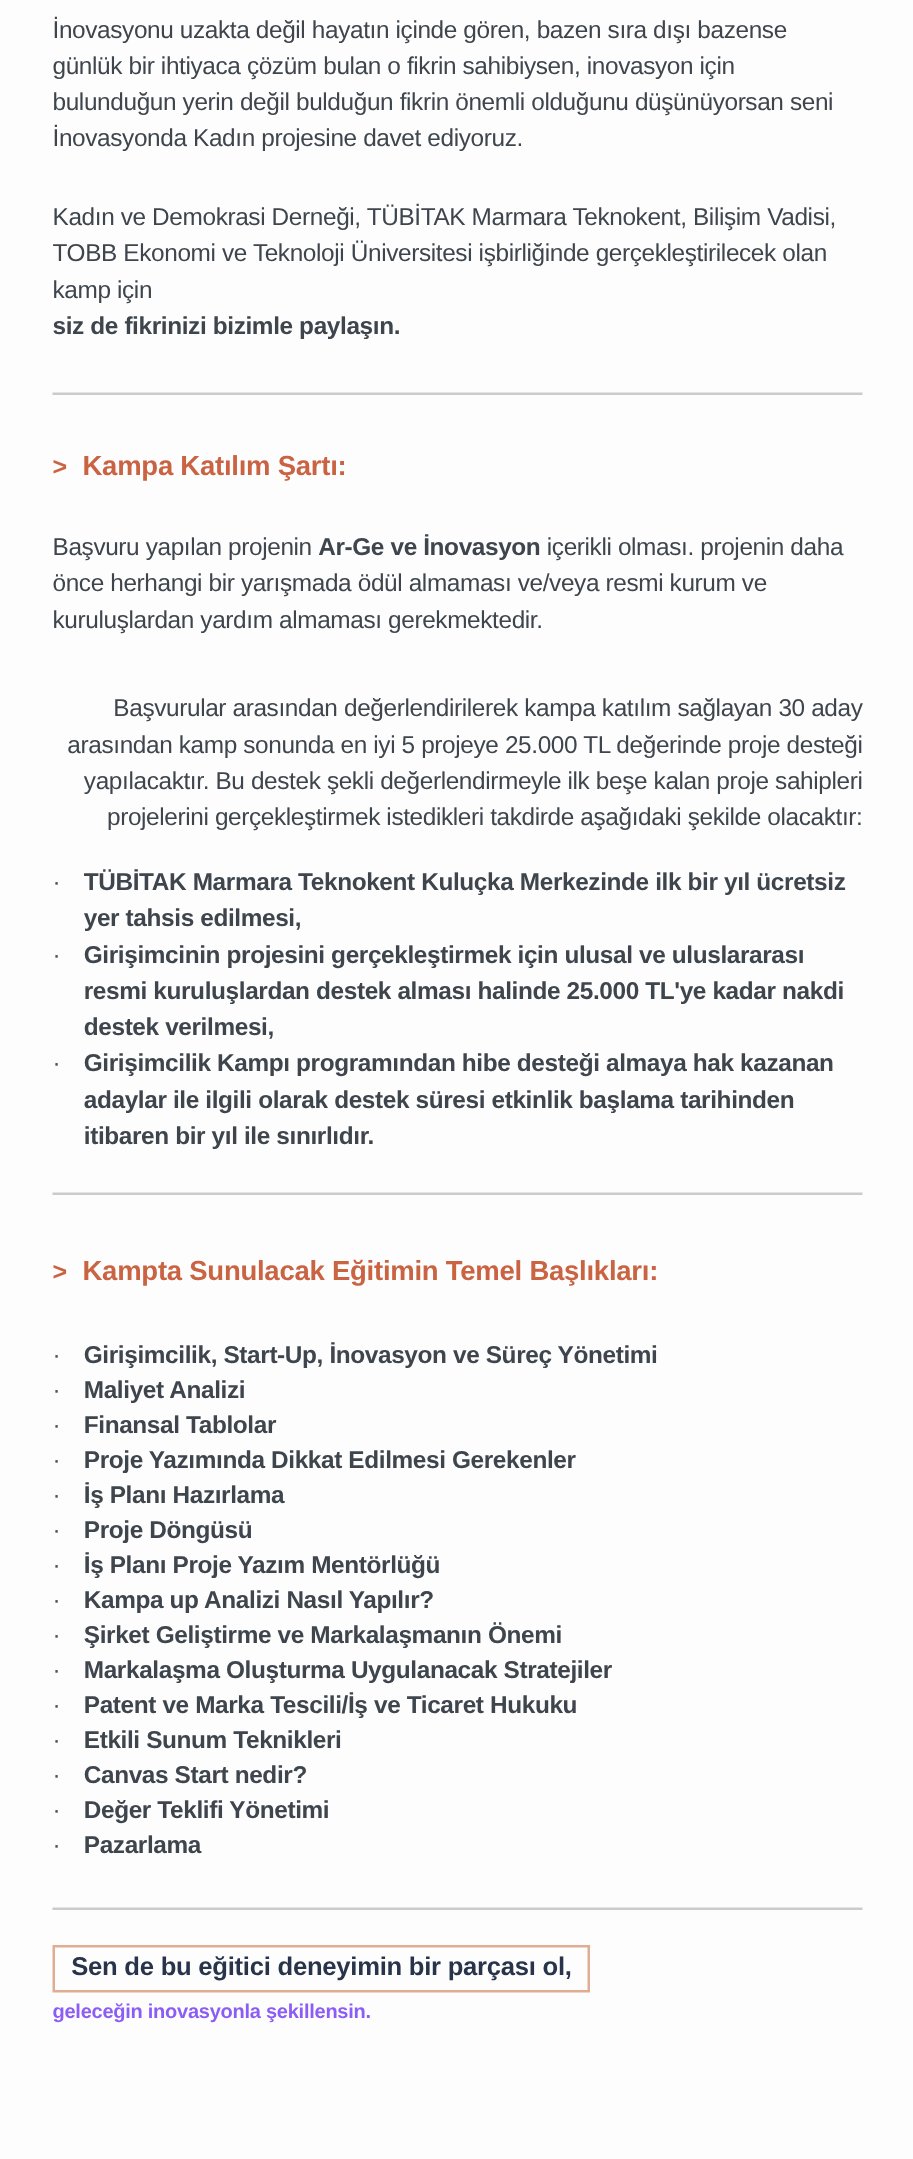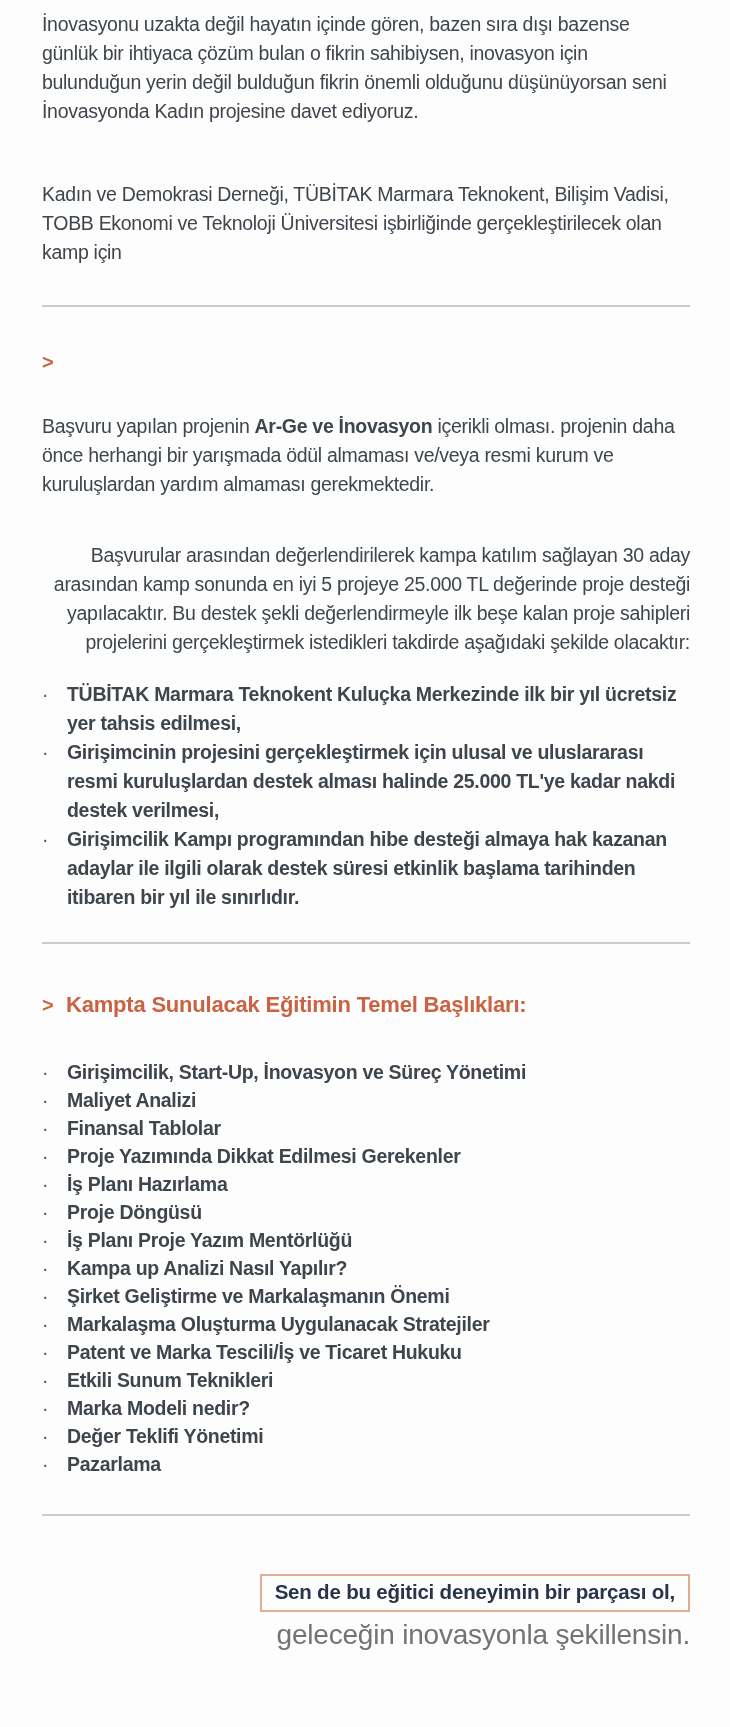--- a/index.html
+++ b/index.html
@@ -16,21 +16,21 @@
     width: 730px;
     height: 1727px;
     padding: 10px 40px 0 42px;
   }
   .body-text {
     font-size: 19.5px;
     line-height: 29px;
     letter-spacing: -0.3px;
     margin: 0;
   }
-  .para1 { margin-bottom: 54px; }
+  .para1 { margin-bottom: 34px; }
   .para2 { margin-bottom: 0; }
   .bold-line { display: block; font-weight: bold; }
   .divider {
     border: none;
     border-top: 2px solid #cbcbcb;
     margin: 0;
   }
   .divider-1 { margin-top: 38px; }
   .divider-2 { margin-top: 30px; }
   .divider-3 { margin-top: 36px; }
@@ -65,56 +65,58 @@
     letter-spacing: -0.3px;
   }
   ul.education-list li { line-height: 28px; }
   .bullet-marker {
     flex: none;
     width: 25px;
     color: #4a5159;
   }
   .li-text { flex: 1; font-weight: bold; }
   .cta-area {
-    text-align: right;
-    margin-top: 58px;
+    text-align: left;
+    margin-top: 28px;
   }
   .cta-box {
     display: inline-block;
     border: 2px solid #dfae92;
     padding: 4px 13px 6px;
     font-size: 20.5px;
     font-weight: bold;
     letter-spacing: -0.2px;
     color: #28344a;
     background: #fdfdfd;
   }
   .cta-line2 {
     margin-top: 7px;
-    font-size: 28px;
-    font-weight: normal;
+    font-size: 16px;
+    font-weight: bold;
     letter-spacing: -0.2px;
-    color: #737373;
+    color: #8b5cf6;
   }
 </style>
 </head>
 <body>
 
 <div class="page">
 
   <p class="body-text para1">İnovasyonu uzakta değil hayatın içinde gören, bazen sıra dışı bazense günlük bir ihtiyaca çözüm bulan o fikrin sahibiysen, inovasyon için bulunduğun yerin değil bulduğun fikrin önemli olduğunu düşünüyorsan seni İnovasyonda Kadın projesine davet ediyoruz.</p>
 
   <p class="body-text para2">
     <span>Kadın ve Demokrasi Derneği, TÜBİTAK Marmara Teknokent, Bilişim Vadisi, TOBB Ekonomi ve Teknoloji Üniversitesi işbirliğinde gerçekleştirilecek olan kamp için</span>
+    <span class="bold-line">siz de fikrinizi bizimle paylaşın.</span>
   </p>
 
   <hr class="divider divider-1">
 
   <h2 class="section-heading heading-1">
     <span class="chevron">&gt;</span>
+    <span>Kampa Katılım Şartı:</span>
   </h2>
 
   <p class="body-text para3">
     <span>Başvuru yapılan projenin </span><strong>Ar-Ge ve İnovasyon</strong><span> içerikli olması. projenin daha önce herhangi bir yarışmada ödül almaması ve/veya  resmi kurum ve kuruluşlardan yardım almaması gerekmektedir.</span>
   </p>
 
   <p class="body-text para4">Başvurular arasından değerlendirilerek kampa katılım sağlayan 30 aday arasından kamp sonunda en iyi 5 projeye 25.000 TL değerinde proje desteği yapılacaktır. Bu destek şekli değerlendirmeyle ilk beşe kalan proje sahipleri projelerini gerçekleştirmek istedikleri takdirde aşağıdaki şekilde olacaktır:</p>
 
   <ul class="bullet-list">
     <li>
@@ -182,21 +184,21 @@
     <li>
       <span class="bullet-marker">·</span>
       <span class="li-text">Patent ve Marka Tescili/İş ve Ticaret Hukuku</span>
     </li>
     <li>
       <span class="bullet-marker">·</span>
       <span class="li-text">Etkili Sunum Teknikleri</span>
     </li>
     <li>
       <span class="bullet-marker">·</span>
-      <span class="li-text">Marka Modeli nedir?</span>
+      <span class="li-text">Canvas Start nedir?</span>
     </li>
     <li>
       <span class="bullet-marker">·</span>
       <span class="li-text">Değer Teklifi Yönetimi</span>
     </li>
     <li>
       <span class="bullet-marker">·</span>
       <span class="li-text">Pazarlama</span>
     </li>
   </ul>

